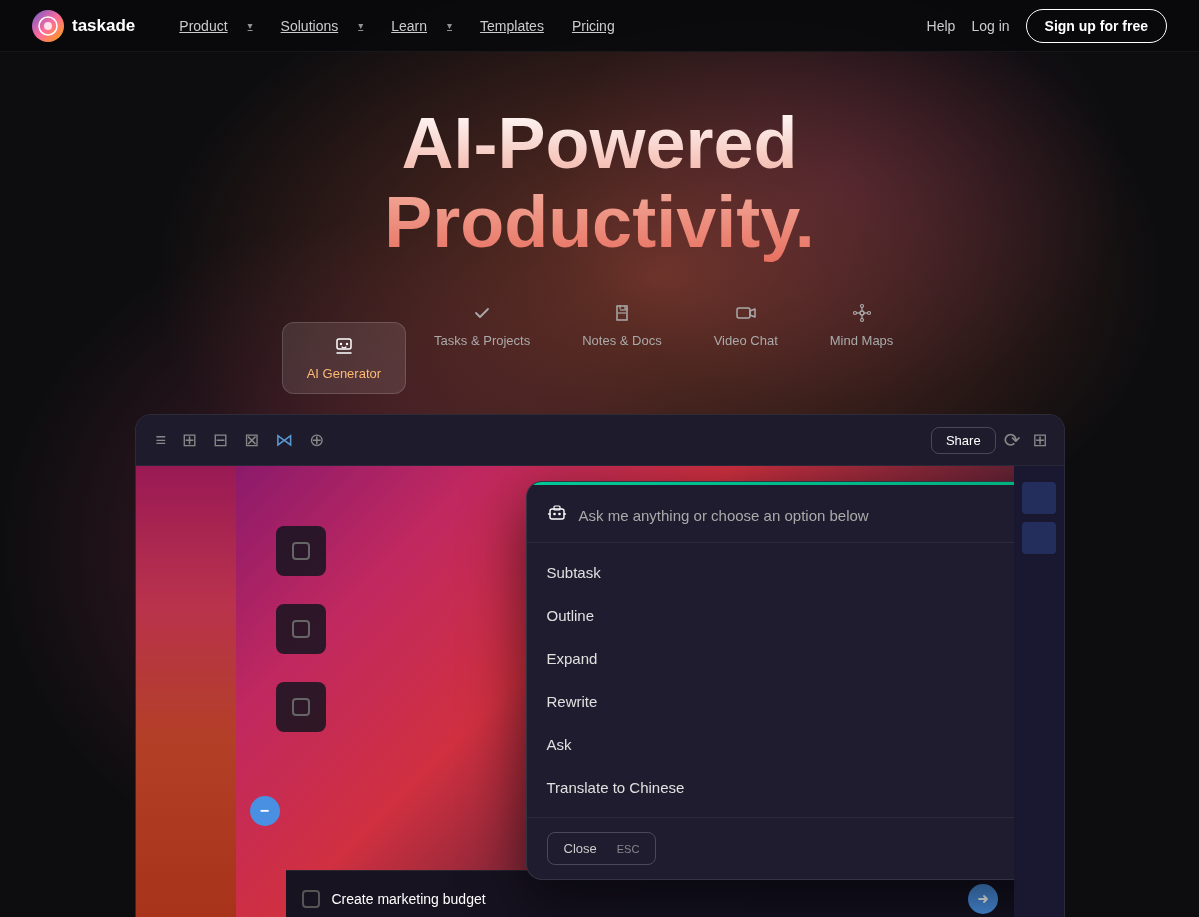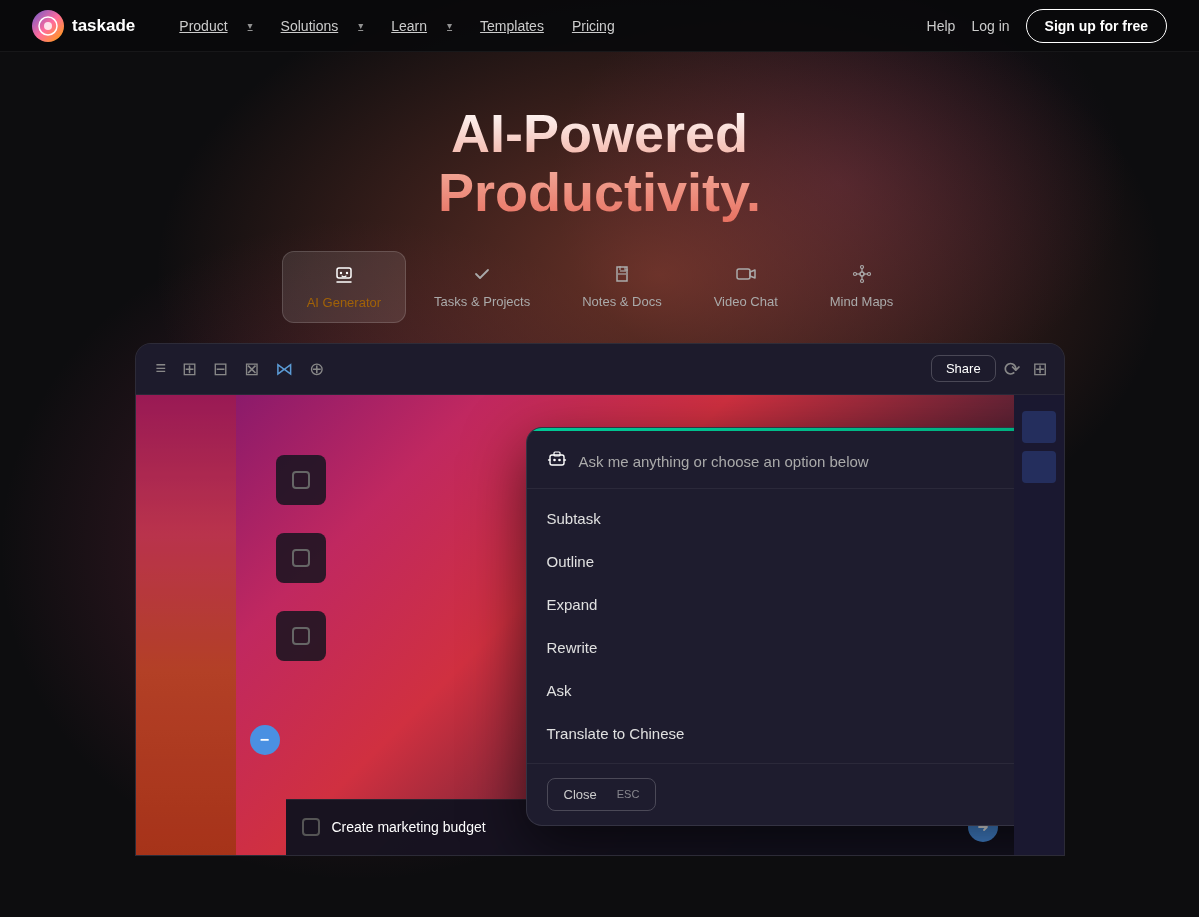--- a/index.html
+++ b/index.html
@@ -100,21 +100,21 @@
     }
 
     
     .hero {
       position: relative;
       z-index: 2;
       text-align: center;
       padding-top: 52px;
     }
     .hero-title {
-      font-size: 54px;
+      font-size: 72px;
       font-weight: 800;
       line-height: 1.1;
       background: linear-gradient(180deg, #fff 0%, #f0a090 60%, #e87060 100%);
       -webkit-background-clip: text;
       -webkit-text-fill-color: transparent;
       background-clip: text;
       padding: 0 40px;
     }
 
     
@@ -134,22 +134,23 @@
       padding: 12px 24px;
       border-radius: 12px;
       cursor: pointer;
       font-size: 13px;
       color: #aaa;
       min-width: 110px;
       transition: all 0.2s;
     }
     .tab.active {
       background: rgba(255,255,255,0.1);
-      color: #a16207;
+      color: #fdba74;
       border: 1px solid rgba(255,255,255,0.15);
+      margin-top: 32px;
     }
     .tab-icon {
       font-size: 20px;
       line-height: 1;
     }
     .tab-label {
       font-size: 13px;
       white-space: nowrap;
     }
 
@@ -313,21 +314,21 @@
       align-items: center;
       justify-content: center;
       cursor: pointer;
       font-size: 14px;
       flex-shrink: 0;
     }
 
     
     .ai-modal {
       position: absolute;
-      top: 32px;
+      top: 15px;
       left: 50%;
       transform: translateX(-15%);
       width: 660px;
       background: #1e1c2e;
       border-radius: 16px;
       border: 1px solid rgba(255,255,255,0.1);
       overflow: hidden;
       z-index: 10;
       box-shadow: 0 20px 60px rgba(0,0,0,0.6);
     }

